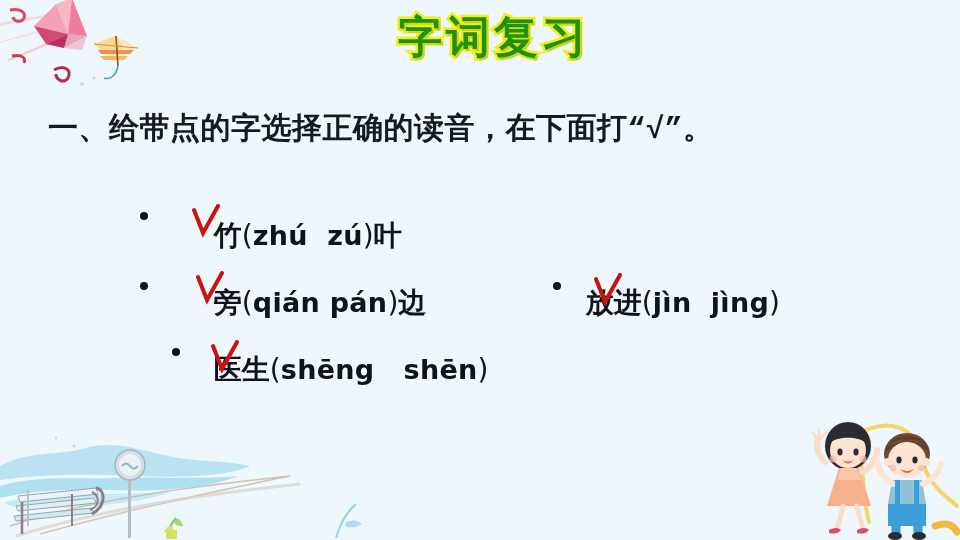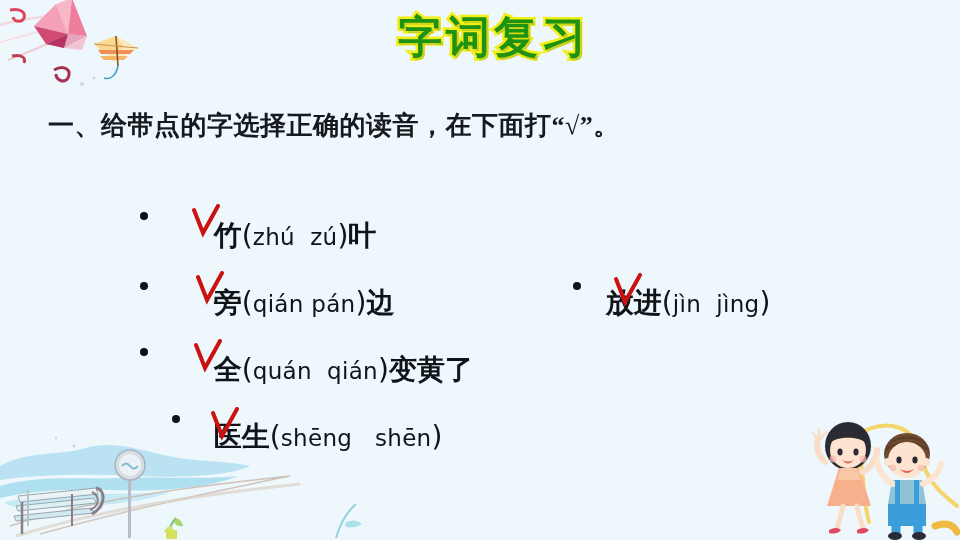--- a/index.html
+++ b/index.html
@@ -46,22 +46,22 @@
        0 0 2px #f2ee18,
        2px 2px 0px rgba(120,150,40,0.35);
     margin-left: 28px;
   }
 
   
   #instruction {
     position: absolute;
     left: 48px;
     top: 108px;
-    font-family: Liberation Serif, serif;
-    font-size: 26px;
+    font-family: Liberation Mono, monospace;
+    font-size: 30px;
     font-weight: bold;
     color: #16191d;
     letter-spacing: 0.5px;
     white-space: nowrap;
   }
 
   
   #exercises {
     position: absolute;
     left: 128px;
@@ -85,22 +85,22 @@
     white-space: pre;
     line-height: 40px;
   }
   .hanzi {
     font-family: "DejaVu Sans", "Liberation Serif", serif;
     font-size: 28px;
     font-weight: bold;
   }
   .pinyin {
     font-family: "DejaVu Sans", "Liberation Sans", sans-serif;
-    font-size: 23px;
-    font-weight: normal;
+    font-size: 27px;
+    font-weight: bold;
     letter-spacing: 0.3px;
     text-align: center;
   }
   .paren {
     font-family: "DejaVu Sans", "Liberation Sans", sans-serif;
     font-size: 28px;
   }
 
   
   .dot {
@@ -186,46 +186,33 @@
           <span class="hanzi">旁</span><span class="paren">(</span><span class="pinyin">qián</span><span class="pinyin"> </span><span class="pinyin">pán</span><span class="paren">)</span><span class="hanzi">边</span>
         </span>
         <span class="dot" style="left:12px; top:39px;"></span>
         <span class="check" style="left:67px; top:28px;">
           <svg viewBox="0 0 30 34">
               <path d="M3 6 L 12 29 L 27 2" stroke="#cc1111" stroke-width="4" fill="none" stroke-linecap="round" stroke-linejoin="miter"></path>
             </svg>
         </span>
       </div>
 
-      <div class="ex-item" style="left:392px;">
+      <div class="ex-item" style="left:372px;">
         <span class="ex-text">
           <span class="hanzi">放进</span><span class="paren">(</span><span class="pinyin">jìn</span><span class="pinyin">  </span><span class="pinyin">jìng</span><span class="paren">)</span><span class="hanzi"></span>
         </span>
         <span class="dot" style="left:53px; top:39px;"></span>
         <span class="check" style="left:93px; top:30px;">
           <svg viewBox="0 0 30 34">
               <path d="M3 6 L 12 29 L 27 2" stroke="#cc1111" stroke-width="4" fill="none" stroke-linecap="round" stroke-linejoin="miter"></path>
             </svg>
         </span>
       </div>
     </div>
 
-    <div class="ex-row">
-      <div class="ex-item" style="left:0px;">
-        <span class="ex-text">
-          <span class="hanzi">全</span><span class="paren">(</span><span class="pinyin">quán</span><span class="pinyin">  </span><span class="pinyin">qián</span><span class="paren">)</span><span class="hanzi">变黄了</span>
-        </span>
-        <span class="dot" style="left:12px; top:38px;"></span>
-        <span class="check" style="left:65px; top:29px;">
-          <svg viewBox="0 0 30 34">
-              <path d="M3 6 L 12 29 L 27 2" stroke="#cc1111" stroke-width="4" fill="none" stroke-linecap="round" stroke-linejoin="miter"></path>
-            </svg>
-        </span>
-      </div>
-    </div>
 
     <div class="ex-row">
       <div class="ex-item" style="left:0px;">
         <span class="ex-text">
           <span class="hanzi">医生</span><span class="paren">(</span><span class="pinyin">shēng</span><span class="pinyin">   </span><span class="pinyin">shēn</span><span class="paren">)</span><span class="hanzi"></span>
         </span>
         <span class="dot" style="left:44px; top:38px;"></span>
         <span class="check" style="left:82px; top:30px;">
           <svg viewBox="0 0 30 34">
               <path d="M3 6 L 12 29 L 27 2" stroke="#cc1111" stroke-width="4" fill="none" stroke-linecap="round" stroke-linejoin="miter"></path>

